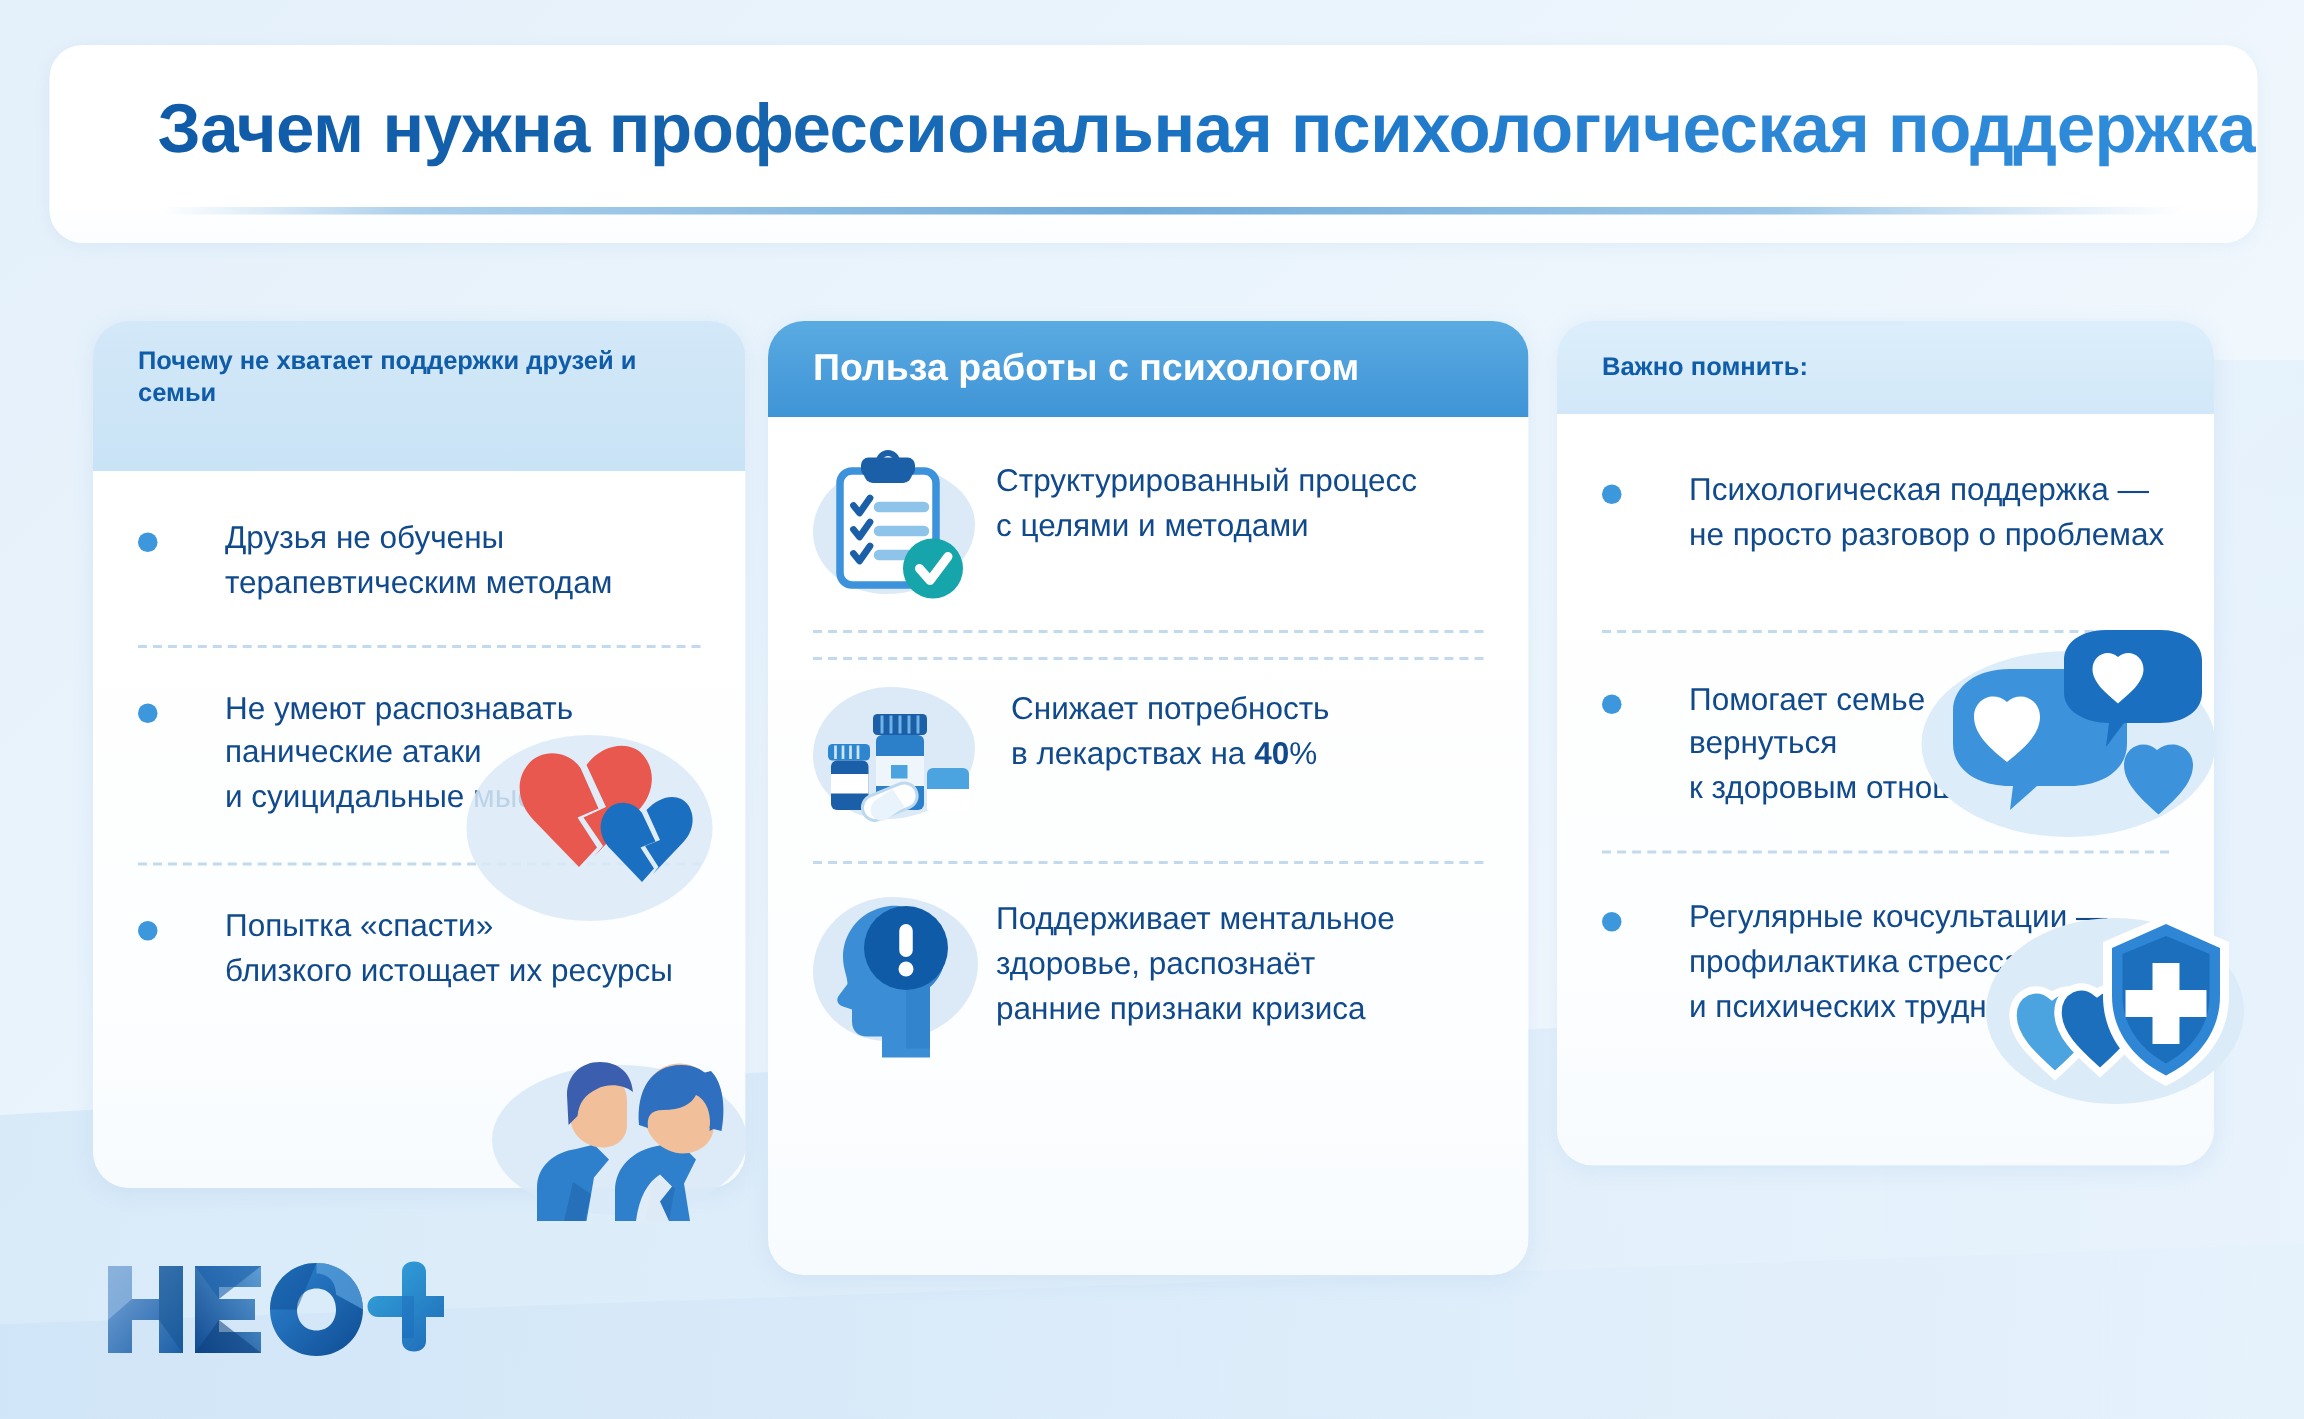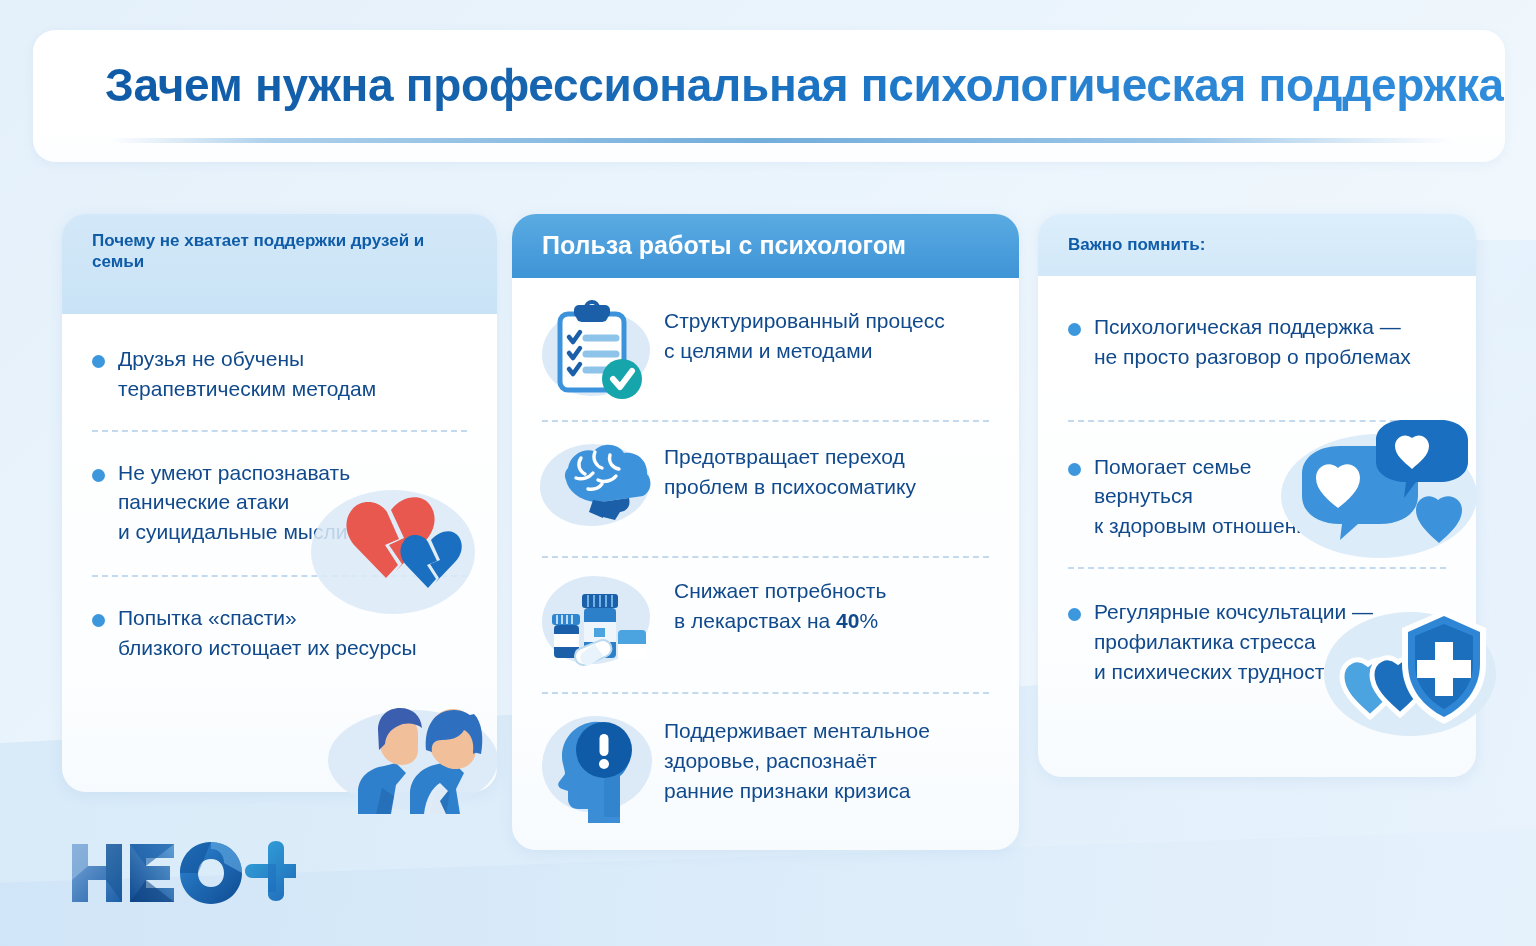--- a/index.html
+++ b/index.html
@@ -126,20 +126,21 @@
   }
   #card-right .card-head-title { color: #0f5ca8; }
   #card-right .card-body { height: 501px; }
 
   
   .bullet-row {
     position: relative;
     display: flex;
     align-items: flex-start;
     padding: 0 26px 0 30px;
+    gap: 32px;
   }
   .bullet-dot {
     flex: 0 0 auto;
     width: 13px; height: 13px;
     border-radius: 50%;
     background: #3d97dd;
     margin-top: 11px;
     margin-right: 13px;
   }
   .bullet-text {
@@ -299,40 +300,20 @@
           <circle cx="84" cy="79" r="20" fill="#16a5ab"></circle>
           <polyline points="75,79 82,87 94,71" fill="none" stroke="#ffffff" stroke-width="6" stroke-linecap="round" stroke-linejoin="round"></polyline>
         </svg>
       </div>
       <div class="benefit-text">Структурированный процесс
 с целями и методами</div>
     </div>
 
     <div class="divider" style="margin-top:16px;"></div>
 
-    <div class="benefit-row" style="padding-top:14px;">
-      <div class="benefit-icon">
-        <div class="blob" style="left:2px;top:8px;width:110px;height:82px;"></div>
-        <svg width="118" height="104" viewBox="0 0 118 104" style="position:absolute;left:0;top:0;">
-          <path d="M30 32c2-12 14-20 26-17 8-9 24-8 30 2 13-2 24 8 23 21 6 7 4 18-4 22l-42 6c-16 1-32-8-35-22-2-4-1-9 2-12z" fill="#3d93db"></path>
-          <path d="M63 66l28-4c2 8-2 13-9 14l-5 8-16-4z" fill="#1b5fa8"></path>
-          <path d="M55 64l12 2-2 16-14-6z" fill="#1b5fa8"></path>
-          <g stroke="#ffffff" stroke-width="3.4" fill="none" stroke-linecap="round">
-            <path d="M43 22c-4 6-2 13 4 16"></path>
-            <path d="M57 16c-3 7 1 14 7 16"></path>
-            <path d="M72 19c-2 8 3 13 9 14"></path>
-            <path d="M38 42c6 2 13 0 17-5"></path>
-            <path d="M60 44c6 3 14 1 18-4"></path>
-            <path d="M50 53c6 1 11-1 14-5"></path>
-          </g>
-        </svg>
-      </div>
-      <div class="benefit-text">Предотвращает переход
-проблем в психосоматику</div>
-    </div>
 
     <div class="divider" style="margin-top:16px;"></div>
 
     <div class="benefit-row" style="padding-top:12px;gap:10px;">
       <div class="benefit-icon">
         <div class="blob" style="left:4px;top:6px;width:108px;height:88px;"></div>
         <svg width="118" height="104" viewBox="0 0 118 104" style="position:absolute;left:0;top:0;">
 
           <rect x="44" y="24" width="36" height="14" rx="3" fill="#1b5fa8"></rect>
           <g stroke="#6fb2e4" stroke-width="2">

